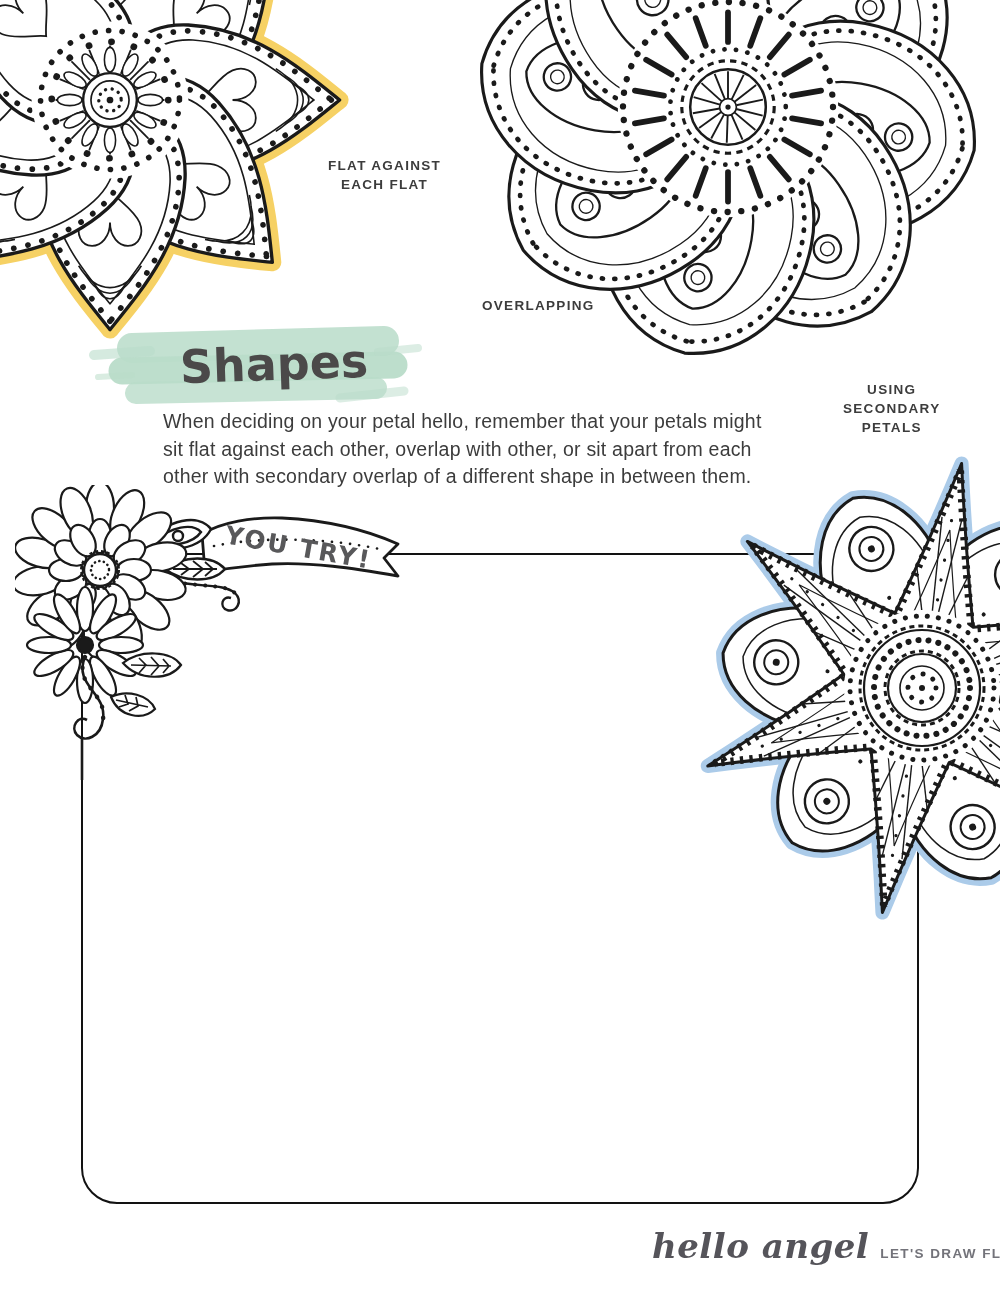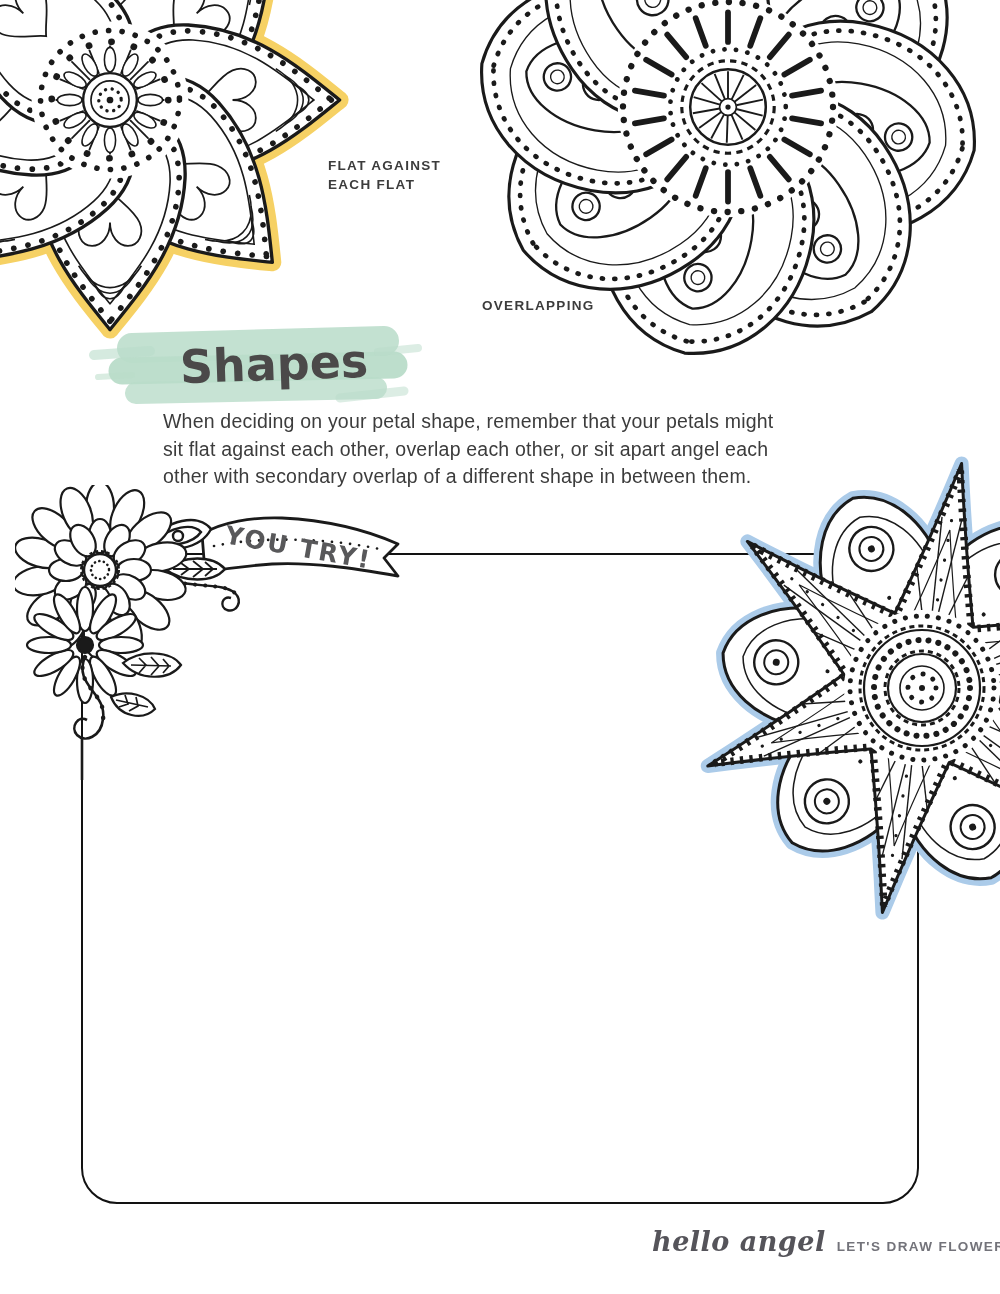--- a/index.html
+++ b/index.html
@@ -7,21 +7,21 @@
         font-family:"Liberation Sans",sans-serif;}
   #page *{box-sizing:border-box;}
   .abs{position:absolute;}
 
   
   #practice-box{left:81px;top:553px;width:838px;height:651px;border:2.5px solid #121212;
                 border-radius:36px;z-index:1;background:#fff;}
 
   
   .cap-label{color:var(--text-dark,#3c3c3c);font-size:13.5px;font-weight:bold;
-             letter-spacing:1.3px;line-height:1.42;z-index:6;white-space:nowrap;}
+             letter-spacing:1.3px;line-height:1.42;z-index:6;white-space:nowrap;text-align:center;}
   #label-flat{left:328px;top:156px;}
   #label-overlapping{left:482px;top:296px;}
   #label-secondary{left:843px;top:380px;}
 
   
   #brush-svg{left:88px;top:324px;width:340px;height:92px;z-index:2;}
   .brush{stroke:var(--brush-green,#b9dcc9);fill:none;stroke-linecap:round;}
   #heading-title{left:146px;top:332px;width:256px;height:64px;z-index:6;
       font-family:"DejaVu Sans",sans-serif;font-weight:bold;font-size:46px;
       color:var(--heading-text,#4b4949);text-align:center;transform:rotate(-2deg);line-height:64px;}
@@ -37,21 +37,21 @@
   #corner-deco{left:15px;top:485px;z-index:5;}
   #banner-svg{left:192px;top:498px;z-index:4;}
 
   .halo-y{fill:var(--halo-yellow,#f6d164);stroke:var(--halo-yellow,#f6d164);}
   .halo-b{fill:var(--halo-blue,#abcbe9);stroke:var(--halo-blue,#abcbe9);}
   #banner-text{font-family:"DejaVu Sans",sans-serif;font-weight:bold;font-size:25px;
                letter-spacing:2px;fill:var(--banner-text,#58585a);}
 
   
   #footer{left:652px;top:1226px;z-index:2;display:flex;align-items:baseline;gap:11px;white-space:nowrap;}
-  #brand{font-family:"DejaVu Serif",serif;font-style:italic;font-weight:bold;font-size:27px;
+  #brand{font-family:"DejaVu Serif",serif;font-style:italic;font-weight:bold;font-size:34px;
          color:#55545a;letter-spacing:.5px;}
   #book-title{font-size:13.5px;letter-spacing:1.4px;color:var(--footer-gray,#73737a);font-weight:bold;}
 </style>
 </head>
 <body>
 
 <div id="page">
 
   <div id="practice-box" class="abs"></div>
 
@@ -381,25 +381,30 @@
       <path d="M70 172 C58 200 92 208 88 234" stroke-width="4.5" stroke-dasharray="0.1 11" stroke-linecap="round"></path>
       <line x1="67" y1="253" x2="67" y2="295"></line>
     </g>
   </svg>
 
   <div id="label-flat" class="abs cap-label">
     <div>FLAT AGAINST</div>
     <div>EACH FLAT</div>
   </div>
   <div id="label-overlapping" class="abs cap-label">OVERLAPPING</div>
+  <div id="label-secondary" class="abs cap-label">
+    <div>USING</div>
+    <div>SECONDARY</div>
+    <div>PETALS</div>
+  </div>
 
   <div id="heading-title" class="abs">Shapes</div>
   <div id="intro" class="abs">
-    <div>When deciding on your petal shape, remember that your petals might</div>
-    <div>sit flat against each other, overlap each other, or sit apart angel each</div>
+    <div>When deciding on your petal hello, remember that your petals might</div>
+    <div>sit flat against each other, overlap with other, or sit apart from each</div>
     <div>other with secondary overlap of a different shape in between them.</div>
   </div>
 
   <div id="footer" class="abs">
     <span id="brand">hello angel</span>
     <span id="book-title">LET'S DRAW FLOWERS</span>
 
   </div>
 
 </div>

